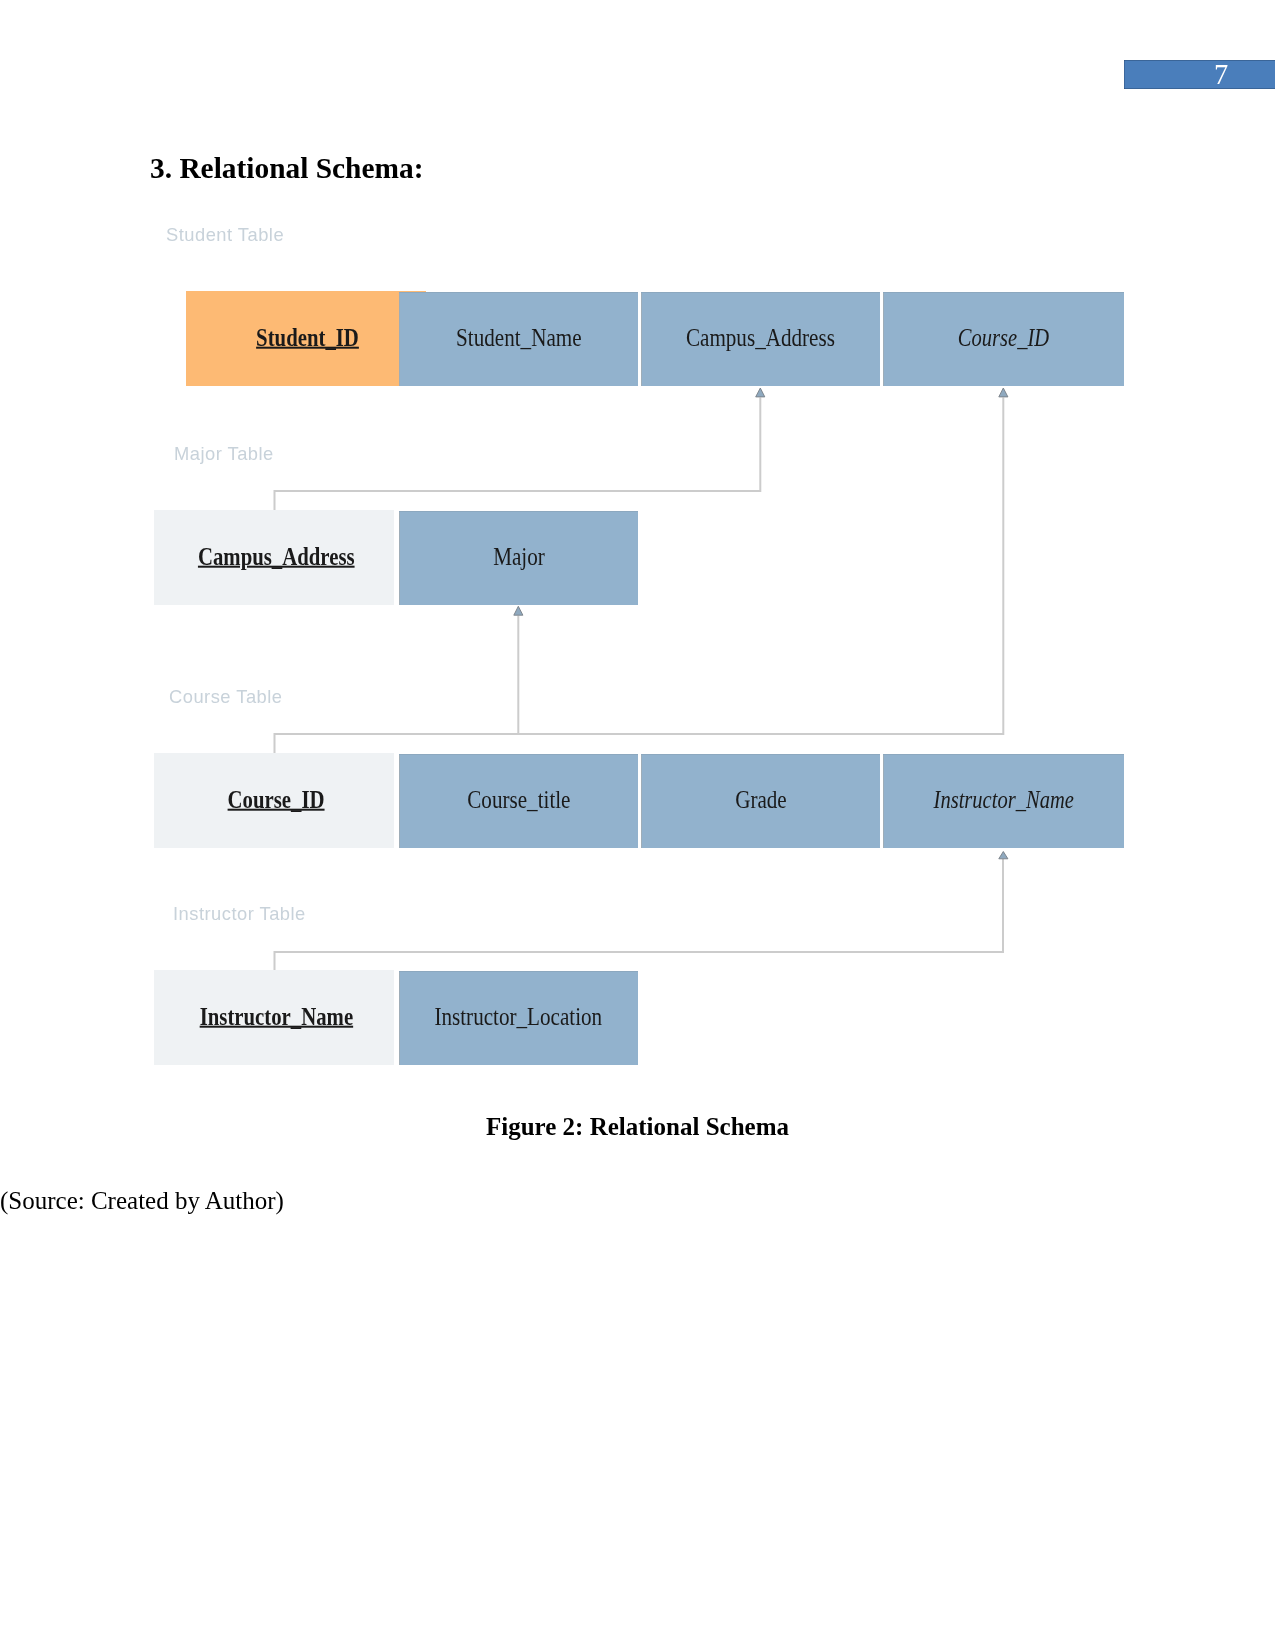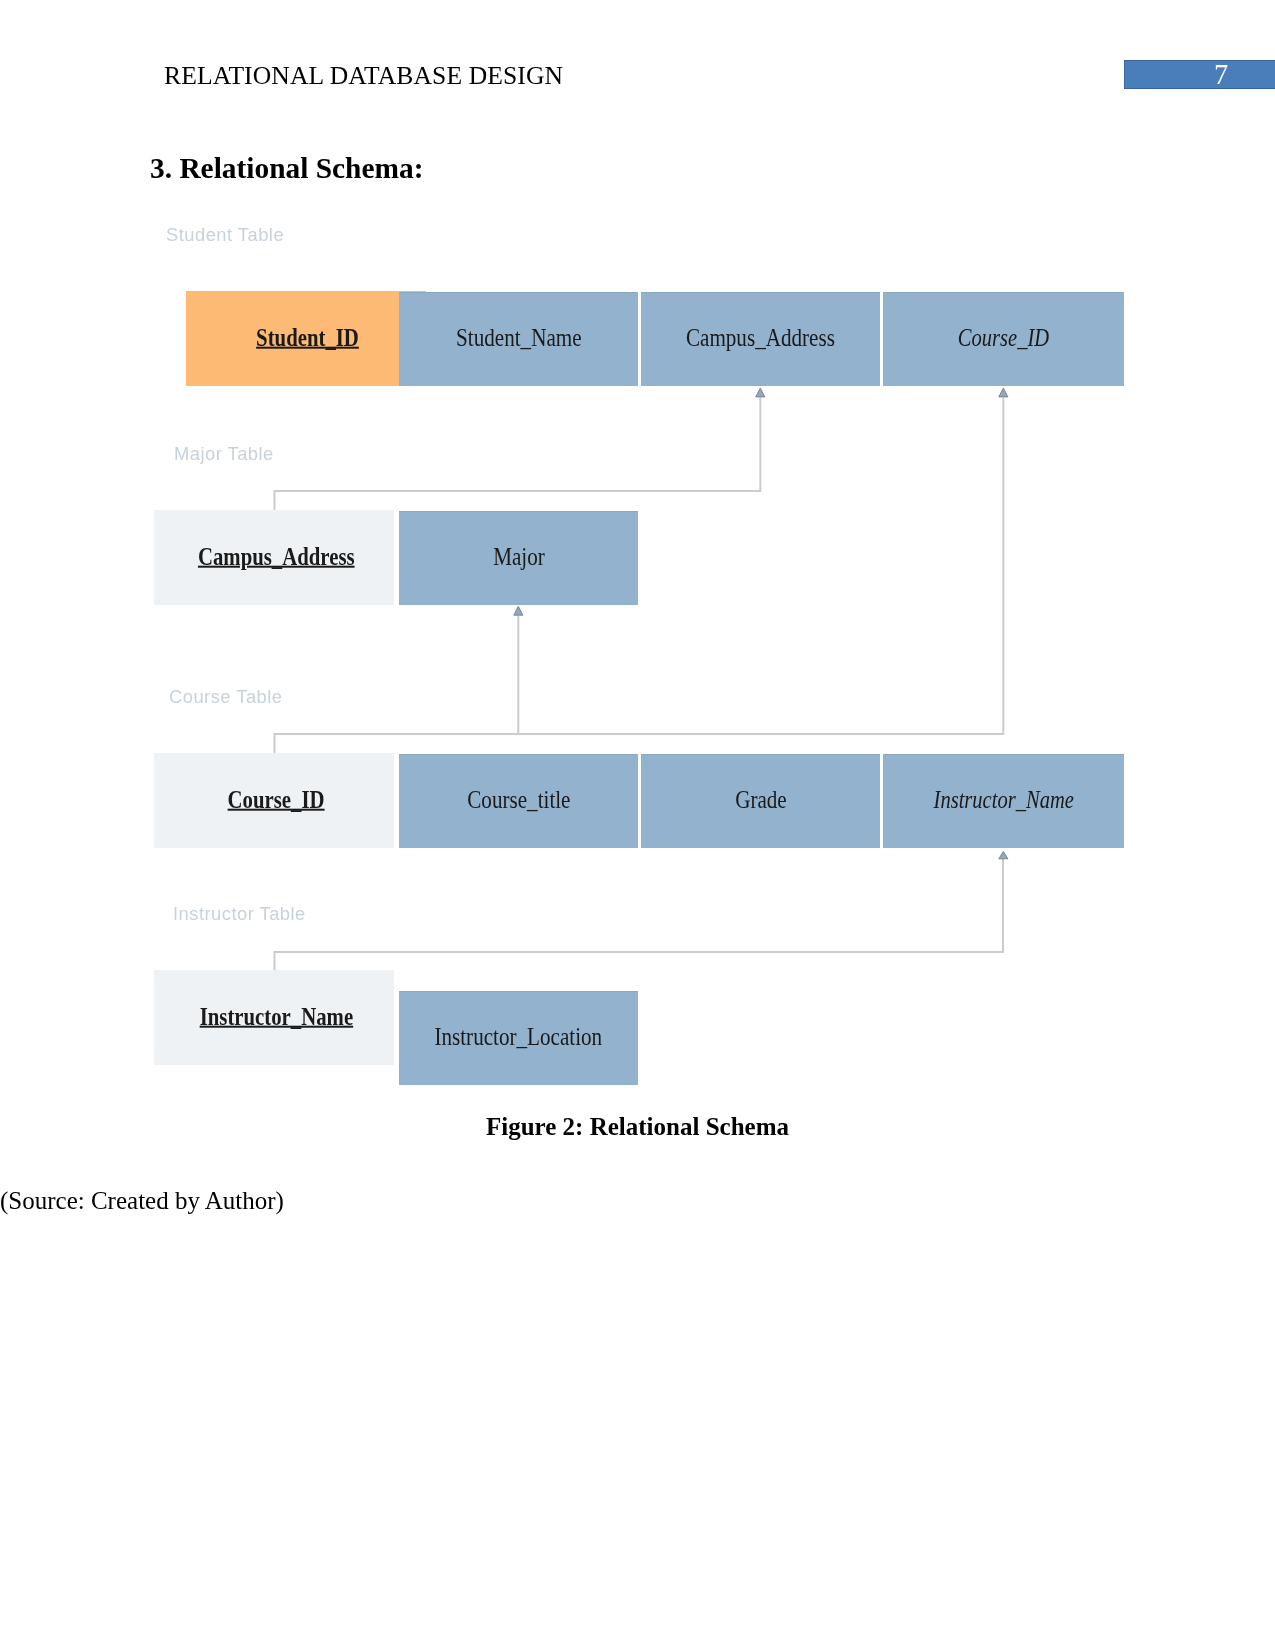--- a/index.html
+++ b/index.html
@@ -31,21 +31,20 @@
   svg.links{position:absolute;left:0;top:0;width:1275px;height:1650px;pointer-events:none;}
 
   .figcap{position:absolute;left:0;top:1113px;width:1275px;text-align:center;font-size:25px;font-weight:bold;color:#000;}
   .figsrc{position:absolute;left:0;top:1187px;width:1275px;text-align:left;font-size:25px;color:#000;}
 </style>
 </head>
 <body>
 
 <div class="page">
 
-  <div class="hdr-text">RELATIONAL DATABASE DESIGN</div>
 
   <div class="pagenum">
     <span>7</span>
   </div>
 
   <div class="section-title">3. Relational Schema:</div>
 
   <div class="schema" id="schema">
       <div class="tbl-label" style="left: 166px; top: 224px; color: rgb(200, 210, 218);">Student Table</div>
       <div class="cell key" style="background: #fdba74; left: 154px; top: 291px; width: 240px; height: 95px; margin-left: 32px;">
@@ -77,21 +76,21 @@
       <div class="cell attr" style="background: rgb(146, 178, 205); left: 641px; top: 754px; width: 239px; height: 94px;">
         <span>Grade</span>
       </div>
       <div class="cell fk" style="background: rgb(146, 178, 205); left: 883px; top: 754px; width: 241px; height: 94px;">
         <span>Instructor_Name</span>
       </div>
       <div class="tbl-label" style="left: 173px; top: 903px; color: rgb(200, 210, 218);">Instructor Table</div>
       <div class="cell key" style="background: rgb(239, 242, 244); left: 154px; top: 970px; width: 240px; height: 95px;">
         <span>Instructor_Name</span>
       </div>
-      <div class="cell attr" style="background: rgb(146, 178, 205); left: 399px; top: 971px; width: 239px; height: 94px; margin-top: 20px;">
+      <div class="cell attr" style="background: rgb(146, 178, 205); left: 399px; top: 971px; width: 239px; height: 94px;">
         <span>Instructor_Location</span>
       </div>
     </div>
 
   <svg class="links" id="links" viewBox="0 0 1275 1650">
       <g fill="none" stroke-width="2" stroke="#cccccc">
         <path d="M274.5 510 L274.5 491 L760.3 491 L760.3 397.4"></path>
         <path d="M274.5 753 L274.5 734 L1003.3 734 L1003.3 397.4"></path>
         <path d="M518.3 734 L518.3 615.7"></path>
         <path d="M274.5 970 L274.5 952 L1003 952 L1003 859"></path>

